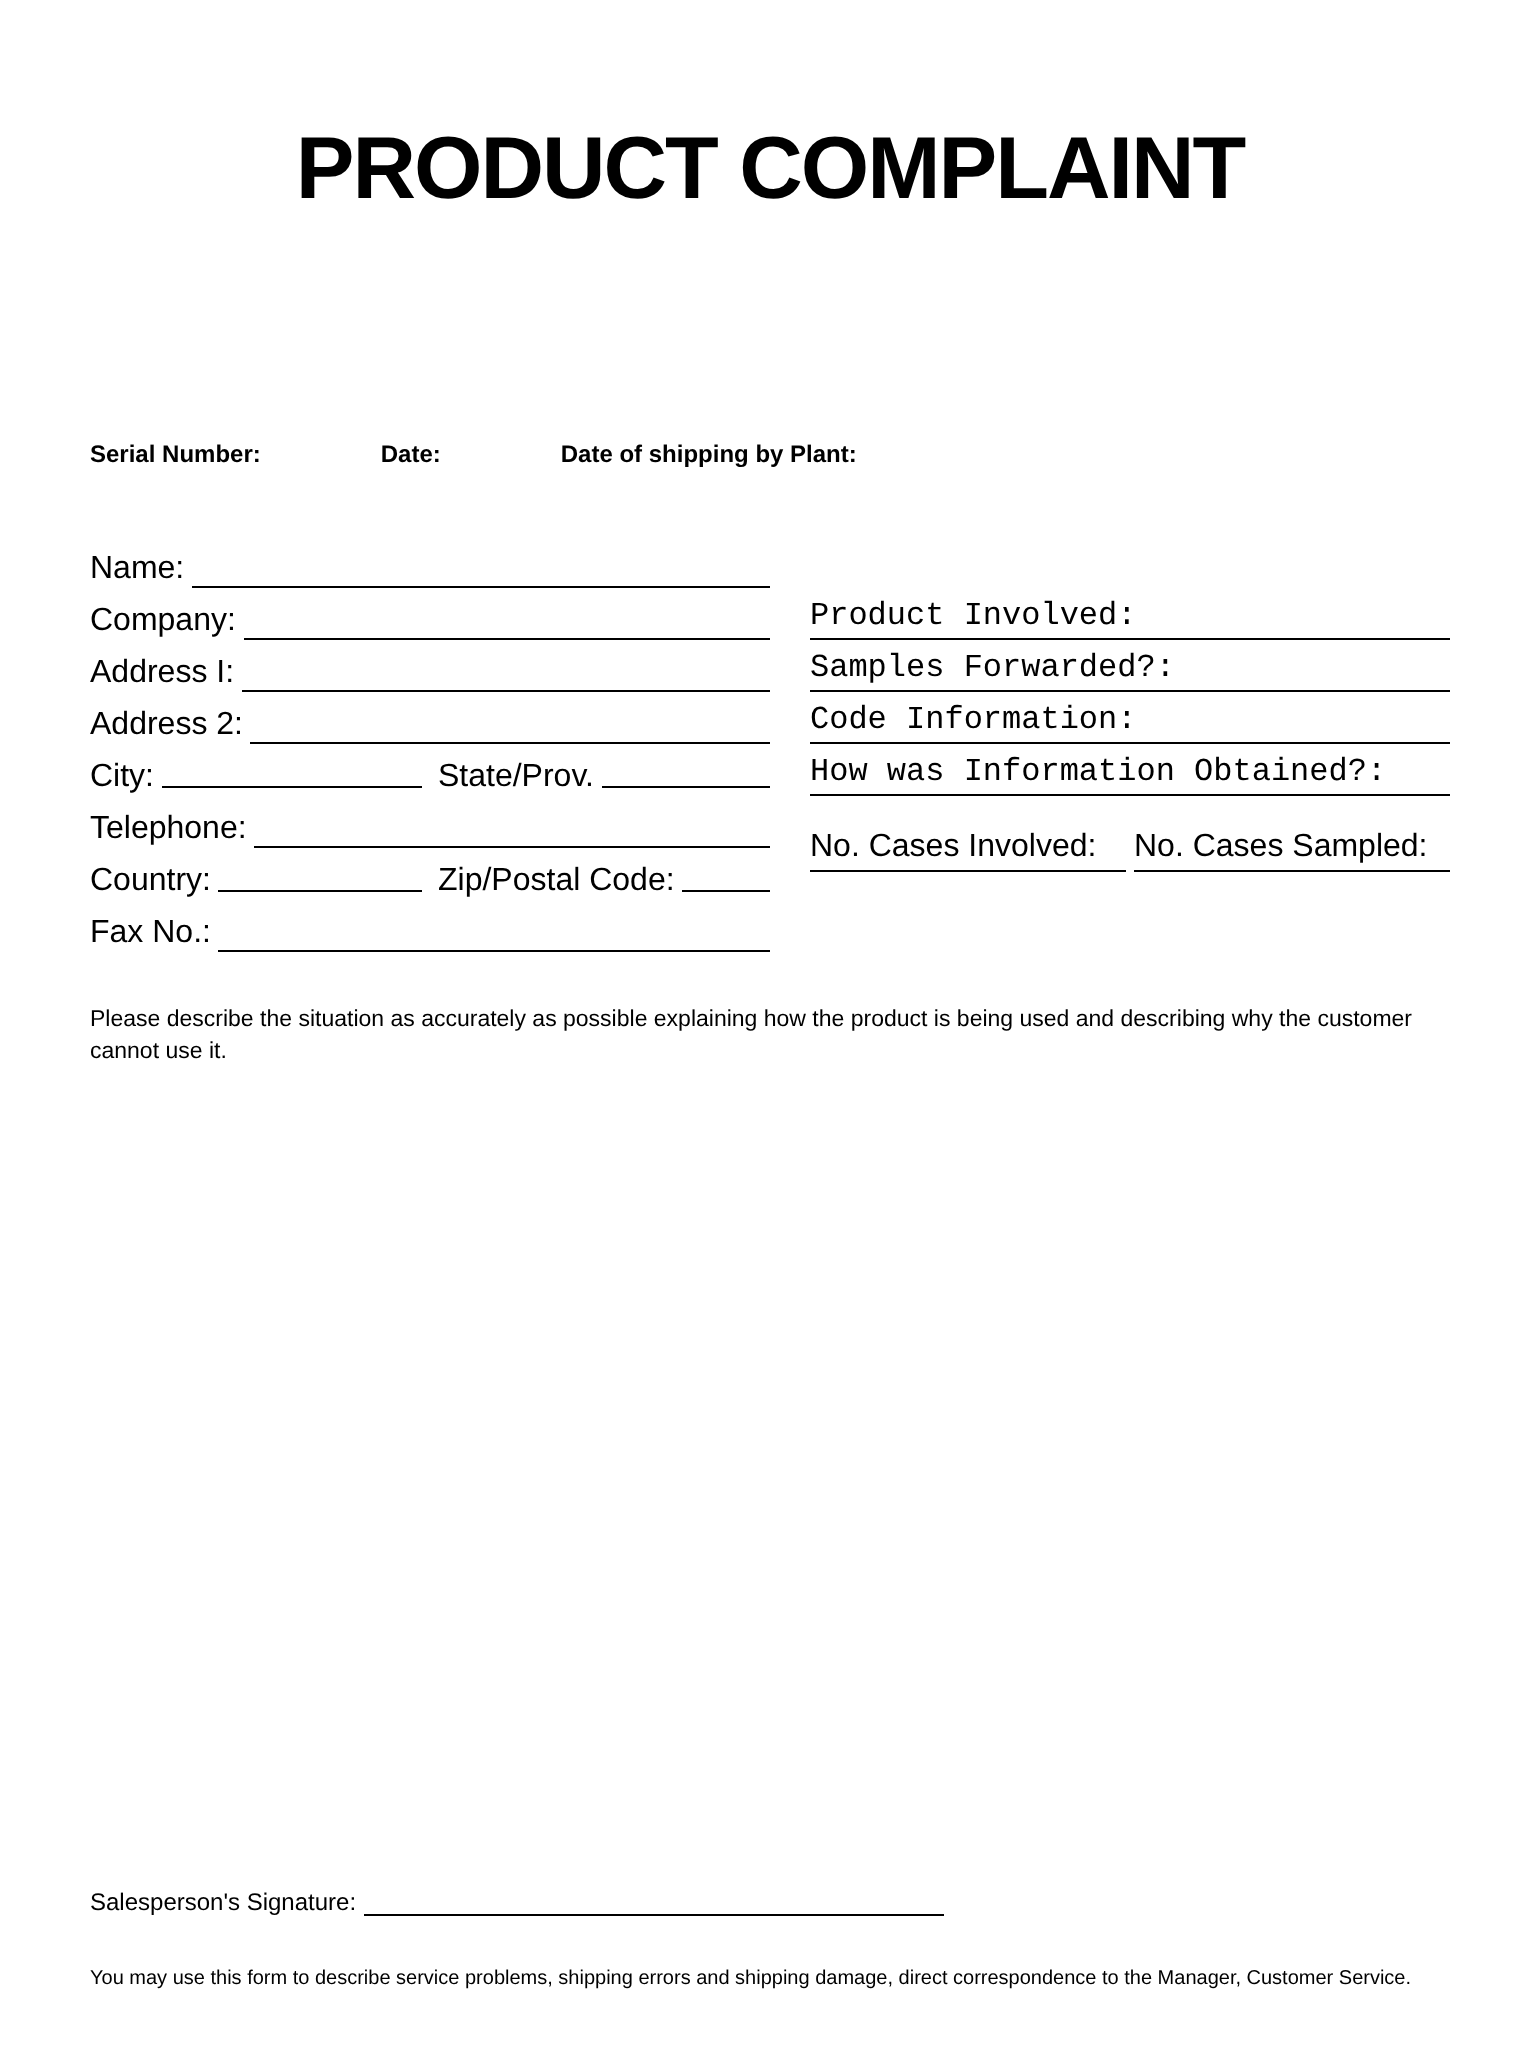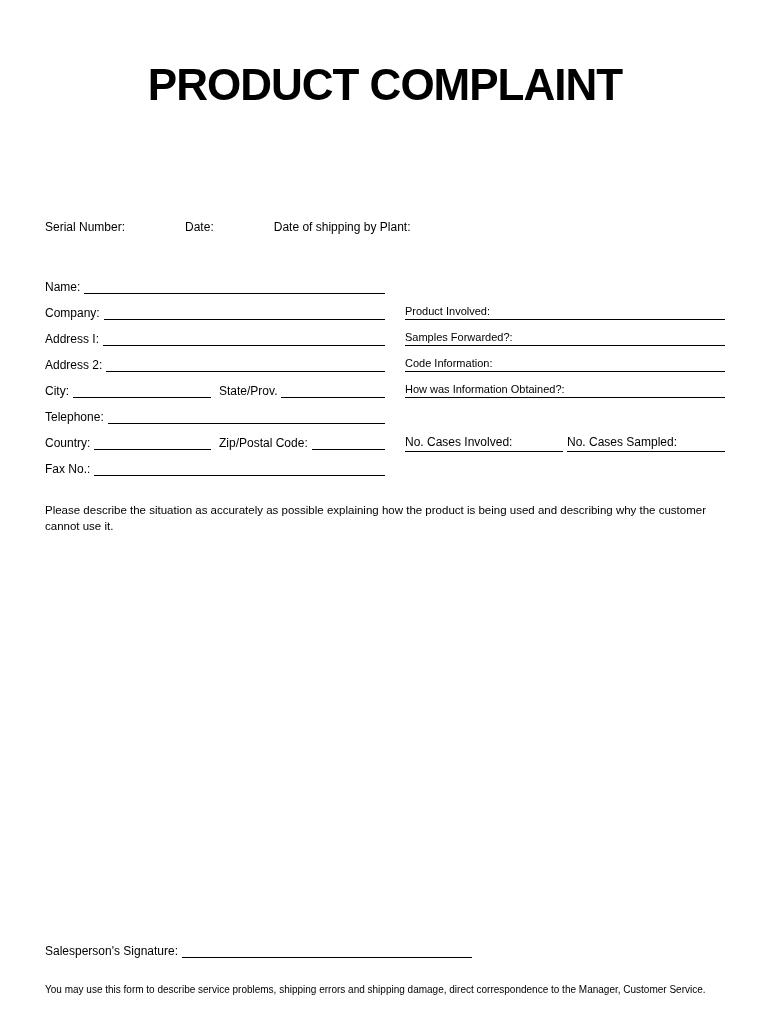--- a/index.html
+++ b/index.html
@@ -18,58 +18,59 @@
       text-align: center;
       margin-top: 20px;
       margin-bottom: 110px;
       letter-spacing: -1px;
     }
     .top-row {
       display: flex;
       gap: 60px;
       margin-bottom: 40px;
       font-size: 12px;
+      font-weight: bold;
     }
     .form-grid {
       display: flex;
       gap: 20px;
       margin-bottom: 20px;
     }
     .left-col { width: 340px; }
     .right-col { flex: 1; }
     .field-row {
       display: flex;
       align-items: flex-end;
       margin-bottom: 6px;
       height: 20px;
     }
     .field-label {
-      font-size: 12px;
+      font-size: 16px;
       white-space: nowrap;
       padding-right: 4px;
     }
     .field-line {
       flex: 1;
       border-bottom: 1px solid #000;
       height: 14px;
     }
     .split-row { display: flex; gap: 8px; }
     .split-row .part { flex: 1; display: flex; }
     .right-field {
       display: flex;
       align-items: flex-end;
       border-bottom: 1px solid #000;
       margin-bottom: 6px;
       height: 20px;
       padding-bottom: 2px;
     }
-    .right-field .field-label { font-size: 11px; }
+    .right-field .field-label { font-size: 16px; font-family: Liberation Mono, monospace; }
     .cases-row {
       display: flex;
-      margin-top: 34px;
+      margin-top: 18px;
       align-items: flex-end;
     }
     .cases-row .case-field {
       flex: 1;
       border-bottom: 1px solid #000;
       height: 20px;
       padding-bottom: 2px;
       display: flex;
       align-items: flex-end;
     }

